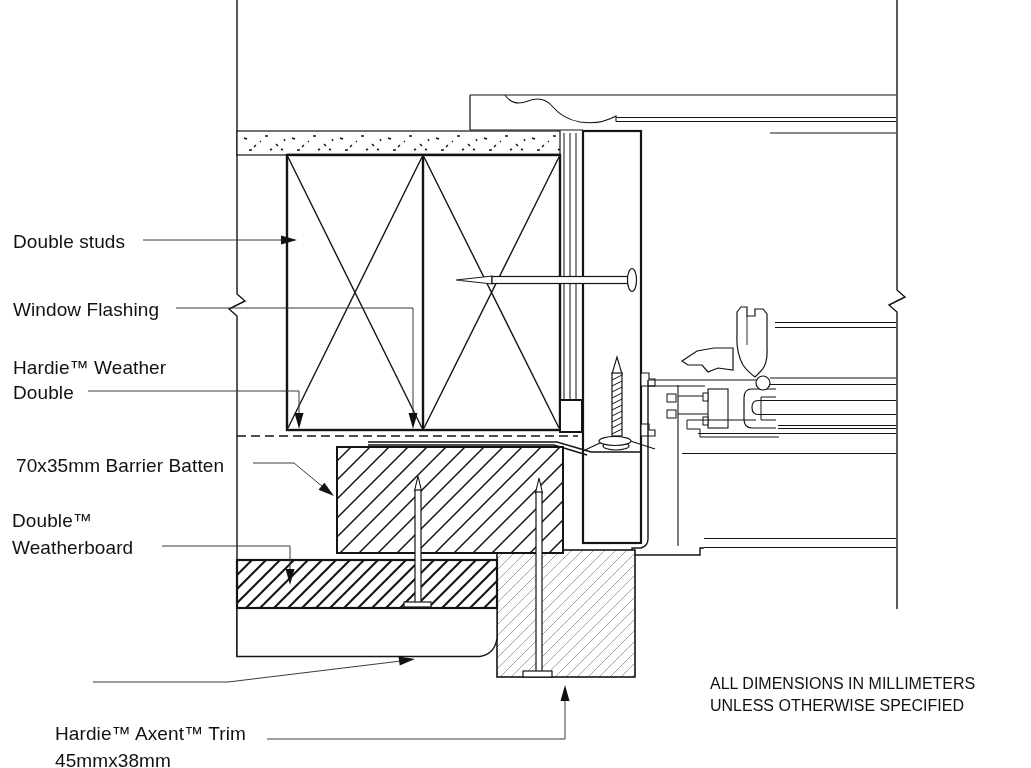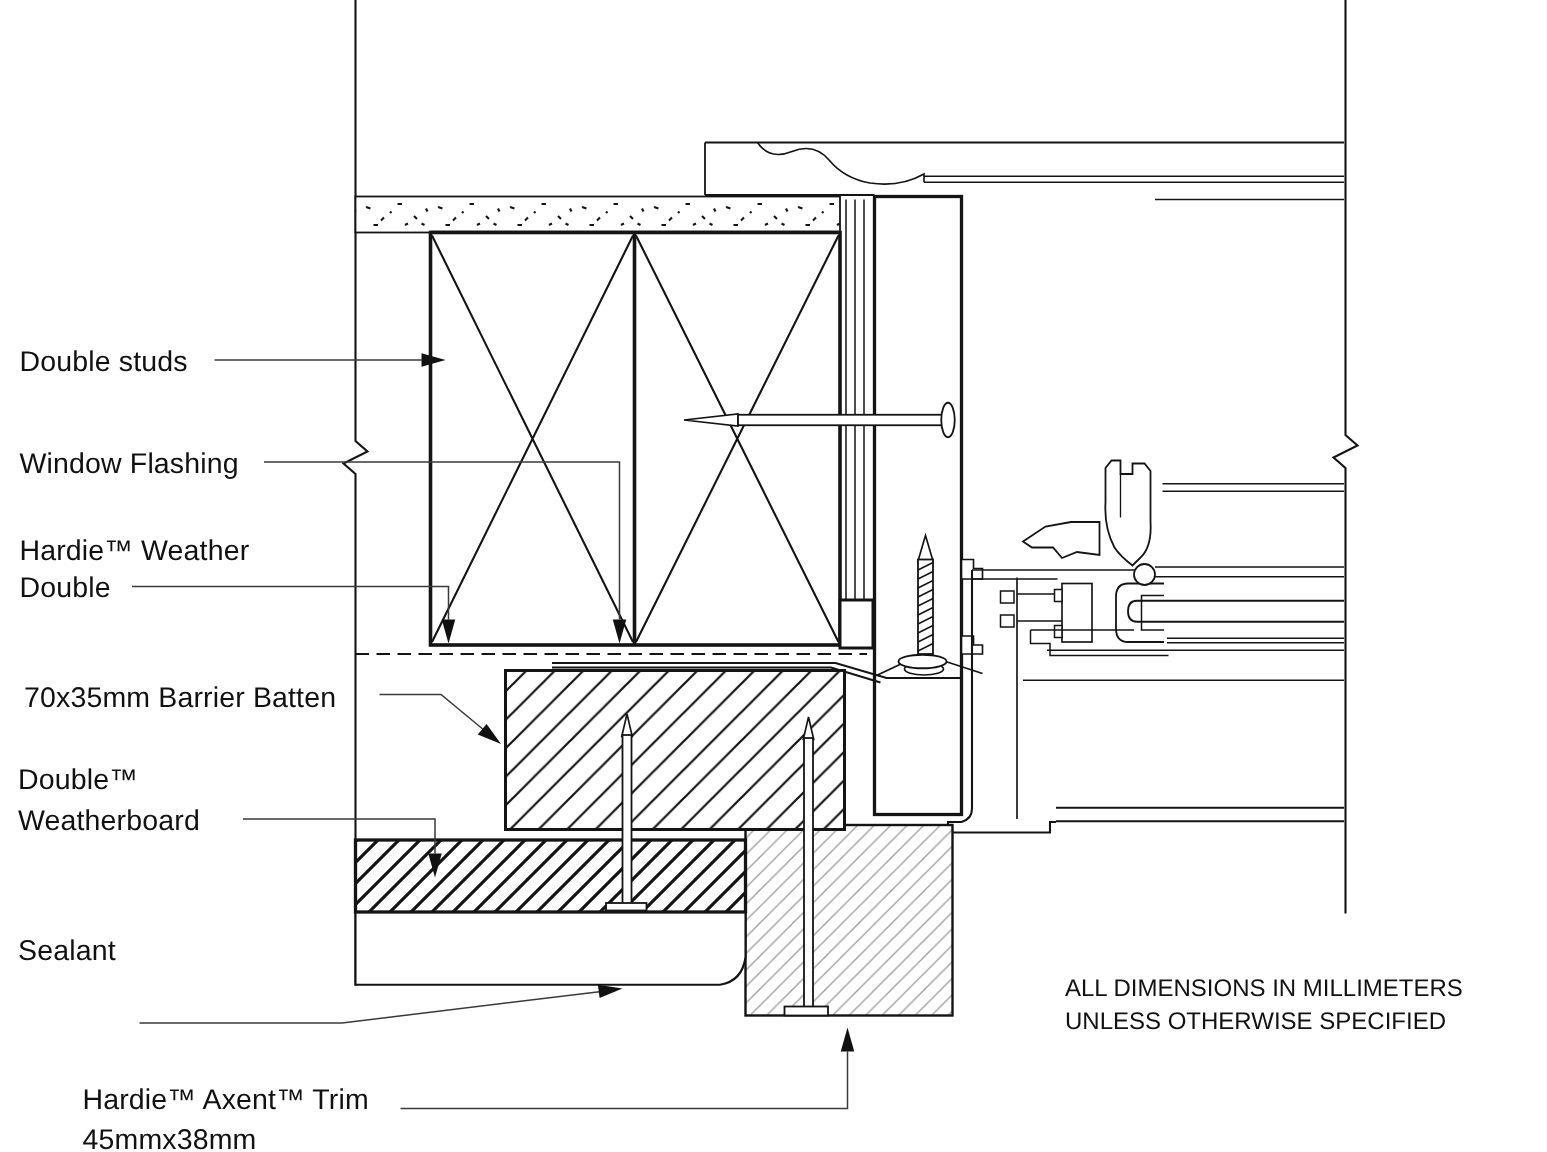--- a/index.html
+++ b/index.html
@@ -21,20 +21,21 @@
     letter-spacing:0.1px;
   }
   .callout span{display:block;}
   .callout.wide-lh span{line-height:27px;}
   .note{
     position:absolute;
     color:#111;
     font-size:16px;
     line-height:22px;
     white-space:nowrap;
+    margin-top:24px;
   }
   .note span{display:block;}
 </style>
 </head>
 <body>
 
 <div id="stage">
 
 <svg id="drawing" width="1031" height="768" viewBox="0 0 1031 768" xmlns="http://www.w3.org/2000/svg">
   <defs>
@@ -207,21 +208,20 @@
 <div class="callout" style="left:16px;top:453px;">
   <span>70x35mm Barrier Batten</span>
 </div>
 
 <div class="callout wide-lh" style="left:12px;top:507px;">
   <span>Double™</span>
   <span>Weatherboard</span>
 </div>
 
 <div class="callout" style="left:12px;top:622px;">
-  <span>Sealant</span>
 </div>
 
 <div class="callout wide-lh" style="left:55px;top:720px;">
   <span>Hardie™ Axent™ Trim</span>
   <span>45mmx38mm</span>
 </div>
 
 <div class="note" style="left:710px;top:649px;">
   <span>ALL DIMENSIONS IN MILLIMETERS</span>
   <span>UNLESS OTHERWISE SPECIFIED</span>

